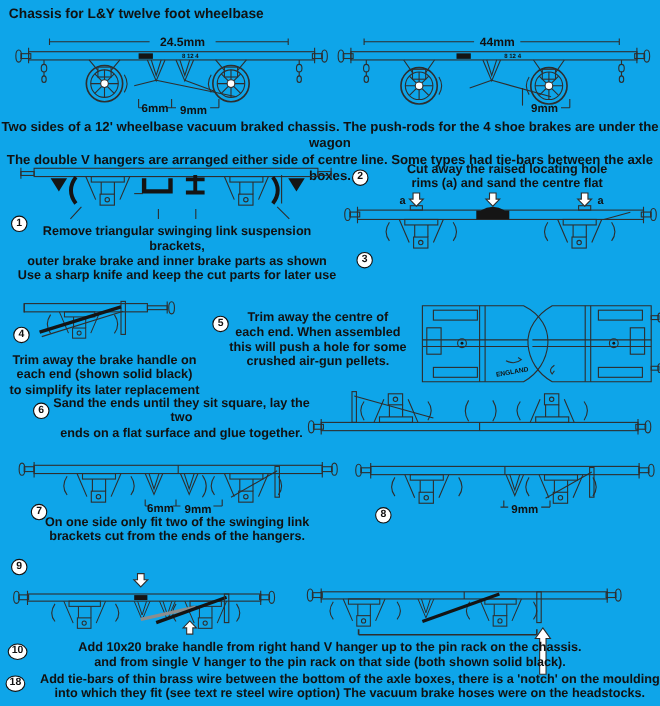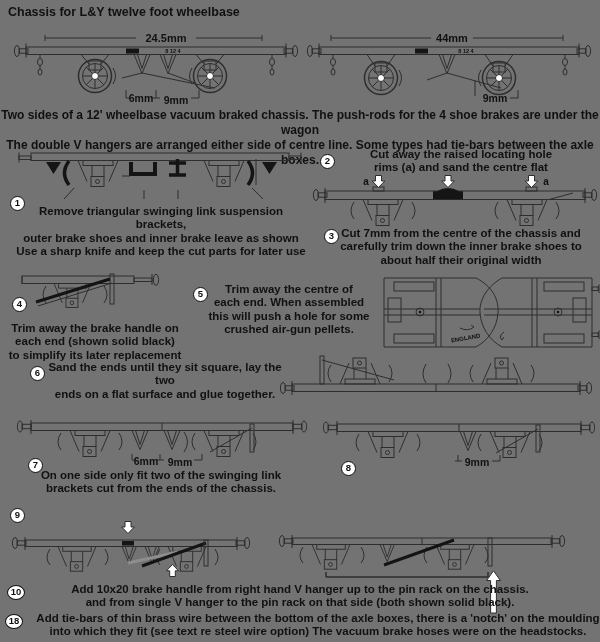--- a/index.html
+++ b/index.html
@@ -1,17 +1,17 @@
 <!DOCTYPE html>
 <html><head>
 <meta charset="utf-8">
 <style>
   *{margin:0;padding:0;box-sizing:border-box}
   html,body{background:#fff}
-  .page{position:relative;width:600px;height:642px;background:#737373;color:#111;
+  .page{position:relative;width:600px;height:642px;background:#0ea5e9;color:#111;
         font-family:"Liberation Sans",sans-serif;font-weight:bold;overflow:hidden}
   .abs{position:absolute}
   .title{font-size:12.5px}
   .txt{font-size:11.5px;line-height:13.4px;white-space:pre-line}
   .center{text-align:center}
   .intro{font-size:12px;line-height:15px}
   .circle{position:absolute;width:15px;height:15px;border:1.3px solid #111;border-radius:50%;
           font-size:9.5px;line-height:12.5px;text-align:center;background:#fff}
   .circle.wide{width:18px;border-radius:9px/7.5px}
   svg{display:block;overflow:visible}
@@ -128,21 +128,21 @@
     <path d="M115,16 v12 h24 v-12" style="stroke:#141414;stroke-width:4"></path>
     <path d="M106,30 h8"></path>
     <path d="M153,17 h17 M161.5,13 v16 M153,29 h17" style="stroke:#141414;stroke-width:3.5"></path>
     <path d="M232,15 q9,12 0,24" style="stroke:#141414;stroke-width:3.5"></path>
     <path d="M240,13 v26"></path>
     <polygon class="f" points="246,16 261,16 253.5,28"></polygon>
     <path d="M58,42 L48,53 M128,44 v9 M162,44 v9 M236,42 L247,53"></path>
   </svg>
   <span class="circle" style="left:10px;top:196px">1</span>
   <div class="abs txt center" style="left:15px;top:205px;width:292px">Remove triangular swinging link suspension brackets,
-outer brake shoes and inner brake leave as shown
+outer brake brake and inner brake parts as shown
 Use a sharp knife and keep the cut parts for later use</div>
 
   <span class="circle" style="left:320px;top:154px">2</span>
   <div class="abs txt center" style="left:345px;top:148px;width:232px">Cut away the raised locating hole
 rims (a) and sand the centre flat</div>
   <svg class="abs" style="left:311px;top:174px" width="288" height="54" viewBox="0 0 288 54">
     <use href="#buffer" transform="translate(5,21)"></use>
     <use href="#buffer" transform="translate(283,21) scale(-1,1)"></use>
     <rect x="14" y="17" width="260" height="8.5"></rect>
     <path d="M14,14 v15 M274,14 v15"></path>
@@ -153,23 +153,20 @@
     <use href="#darrow" transform="translate(137,1)"></use>
     <use href="#darrow" transform="translate(220.5,1)"></use>
     <text x="55" y="11" font-size="10" text-anchor="middle">a</text>
     <text x="235" y="11" font-size="10" text-anchor="middle">a</text>
     <use href="#wiron" transform="translate(52,25.5)"></use>
     <use href="#wiron" transform="translate(196,25.5)"></use>
     <path d="M43,28 q-6,9 0,17 M101,28 q6,9 0,17 M187,28 q-6,9 0,17 M245,28 q6,9 0,17"></path>
     <path d="M238,25.5 L262,19"></path>
   </svg>
   <span class="circle" style="left:324px;top:229px">3</span>
-  <div class="abs txt center" style="left:322px;top:227px;width:278px">Cut 7mm from the centre of the chassis and
-carefully trim down the inner brake shoes to
-about half their original width</div>
 
   <svg class="abs" style="left:16px;top:268px" width="158" height="48" viewBox="0 0 158 48">
     <path d="M6,8 v8"></path>
     <rect x="6" y="8" width="112" height="7.5"></rect>
     <rect x="118" y="10" width="18" height="3.5"></rect>
     <path d="M136,6 v11"></path>
       <ellipse cx="140" cy="11.8" rx="2.6" ry="5.5"></ellipse>
     <use href="#wiron" transform="translate(38,15.5) scale(0.92)"></use>
     <path d="M30,18 q-6,9 0,17 M88,18 q6,9 0,17"></path>
     <rect x="94" y="6" width="4" height="30"></rect>
@@ -241,21 +238,21 @@
     <use href="#vhang" transform="translate(150,16.5)"></use>
     <rect x="236" y="10" width="4" height="28"></rect>
     <path d="M196,38 L238,14"></path>
     <path d="M170,18 q7,10 0,20"></path>
     <path d="M118,40 v6 M118,46 h4 M146,40 v6 M143,46 h7 M180,46 h8 M188,40 v6"></path>
     <text x="132" y="51" font-size="10.5" text-anchor="middle">6mm</text>
     <text x="166" y="52" font-size="10.5" text-anchor="middle">9mm</text>
   </svg>
   <span class="circle" style="left:28px;top:458px">7</span>
   <div class="abs txt center" style="left:15px;top:469px;width:292px">On one side only fit two of the swinging link
-brackets cut from the ends of the chassis.</div>
+brackets cut from the ends of the hangers.</div>
 
   <svg class="abs" style="left:320px;top:416px" width="278" height="52" viewBox="0 0 278 52">
     <use href="#buffer" transform="translate(6,11.5)"></use>
     <use href="#buffer" transform="translate(272,11.5) scale(-1,1)"></use>
     <rect x="17" y="8" width="244" height="7.5"></rect>
     <path d="M17,5 v14 M261,5 v14 M139,8 v7.5"></path>
     <use href="#wiron" transform="translate(48,15.5)"></use>
     <use href="#wiron" transform="translate(170,15.5)"></use>
     <path d="M39,18 q-6,9 0,17 M97,18 q6,9 0,17 M161,18 q-6,9 0,17 M219,18 q6,9 0,17"></path>
     <use href="#vhang" transform="translate(140,15.5)"></use>

